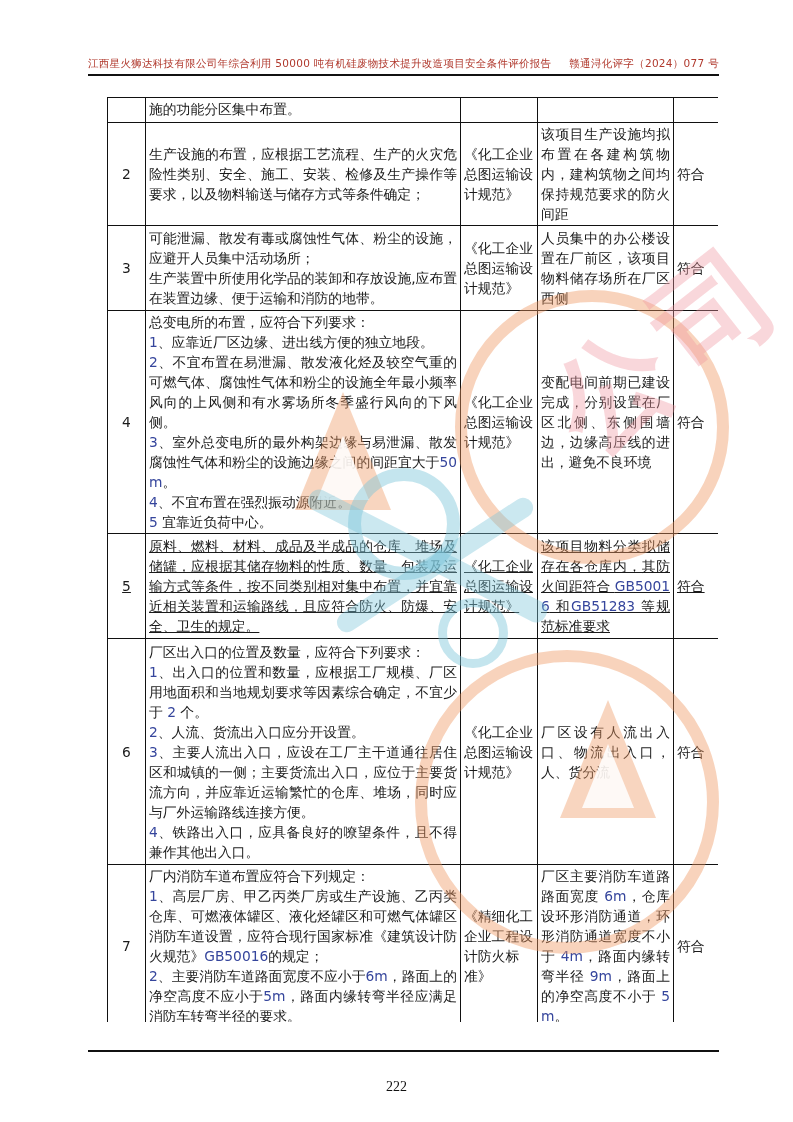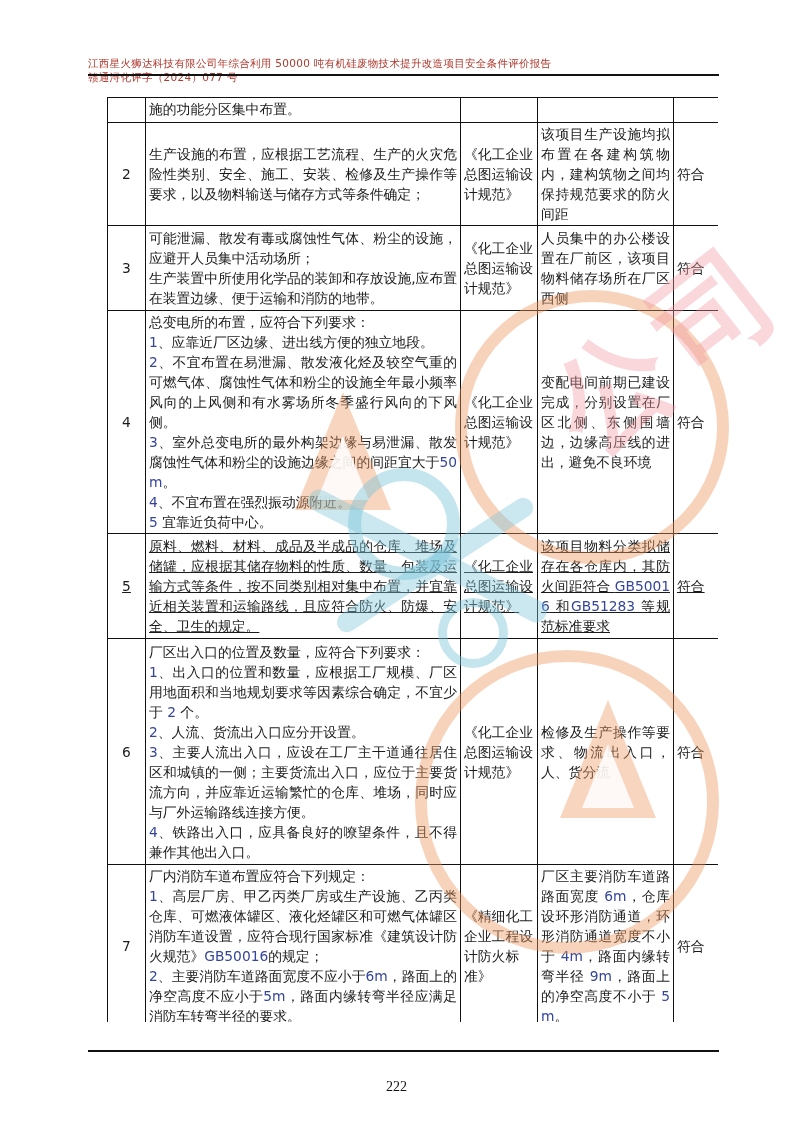--- a/index.html
+++ b/index.html
@@ -5,22 +5,22 @@
   html,body{margin:0;padding:0;background:#888;}
   .page{
     position:relative;width:793px;height:1122px;background:#ffffff;
     margin:0 auto;overflow:hidden;
     font-family:"DejaVu Sans","Liberation Sans",sans-serif;
     color:#1a1a1a;
   }
   
   .header{
     position:absolute;left:88px;top:57px;width:631px;
-    display:flex;justify-content:space-between;align-items:flex-start;
-    font-size:10.5px;color:#b0382c;letter-spacing:.3px;white-space:nowrap;flex-direction:column;
+    display:flex;justify-content:space-between;align-items:flex-end;
+    font-size:10.5px;color:#b0382c;letter-spacing:.3px;white-space:nowrap;
   }
   .header-rule{
     position:absolute;left:88px;top:74px;width:631px;height:2px;background:#111;
   }
   
   .footer-number{
     position:absolute;left:0;top:1031px;width:793px;text-align:center;
     font-family:"Liberation Serif","DejaVu Serif",serif;font-size:14px;color:#111;margin-top:48px;
   }
   .footer-rule{
@@ -147,21 +147,21 @@
             <td class="col-result">符合</td>
           </tr>
           <tr>
             <td class="col-num">6</td>
             <td class="col-content">厂区出入口的位置及数量，应符合下列要求：
 <span class="lat">1</span>、出入口的位置和数量，应根据工厂规模、厂区用地面积和当地规划要求等因素综合确定，不宜少于 <span class="lat">2</span> 个。
 <span class="lat">2</span>、人流、货流出入口应分开设置。
 <span class="lat">3</span>、主要人流出入口，应设在工厂主干道通往居住区和城镇的一侧；主要货流出入口，应位于主要货流方向，并应靠近运输繁忙的仓库、堆场，同时应与厂外运输路线连接方便。
 <span class="lat">4</span>、铁路出入口，应具备良好的嘹望条件，且不得兼作其他出入口。</td>
             <td class="col-standard">《化工企业总图运输设计规范》</td>
-            <td class="col-note">检修及生产操作等要求、物流出入口，人、货分流</td>
+            <td class="col-note">厂区设有人流出入口、物流出入口，人、货分流</td>
             <td class="col-result">符合</td>
           </tr>
           <tr>
             <td class="col-num">7</td>
             <td class="col-content">厂内消防车道布置应符合下列规定：
 <span class="lat">1</span>、高层厂房、甲乙丙类厂房或生产设施、乙丙类仓库、可燃液体罐区、液化烃罐区和可燃气体罐区消防车道设置，应符合现行国家标准《建筑设计防火规范》<span class="lat">GB50016</span>的规定；
 <span class="lat">2</span>、主要消防车道路面宽度不应小于<span class="lat">6m</span>，路面上的净空高度不应小于<span class="lat">5m</span>，路面内缘转弯半径应满足消防车转弯半径的要求。</td>
             <td class="col-standard">《精细化工企业工程设计防火标准》</td>
             <td class="col-note">厂区主要消防车道路路面宽度 <span class="lat">6m</span>，仓库设环形消防通道，环形消防通道宽度不小于 <span class="lat">4m</span>，路面内缘转弯半径 <span class="lat">9m</span>，路面上的净空高度不小于 <span class="lat">5m</span>。</td>
             <td class="col-result">符合</td>

